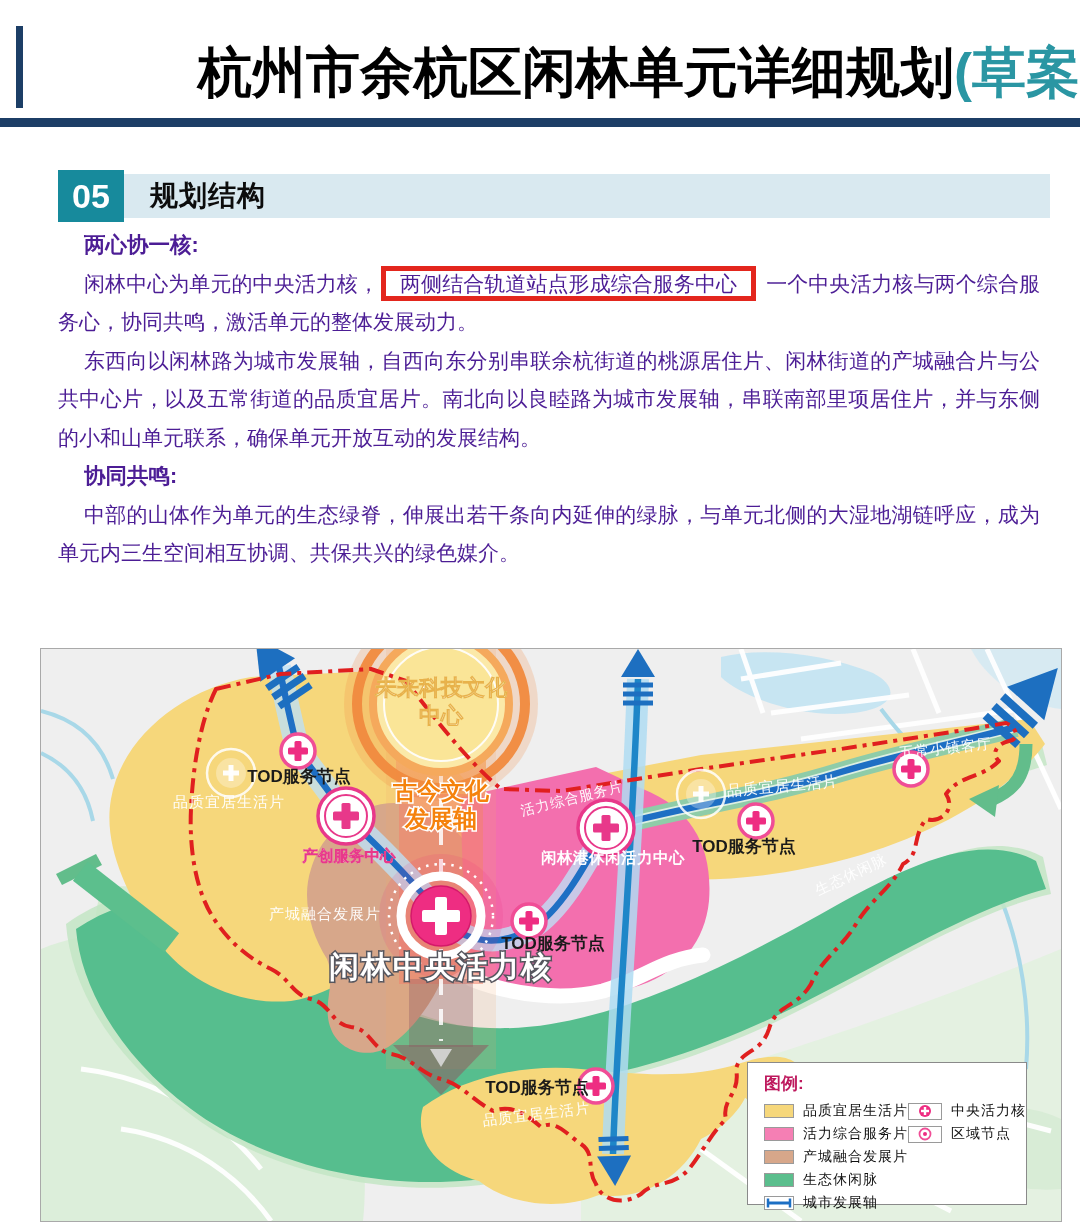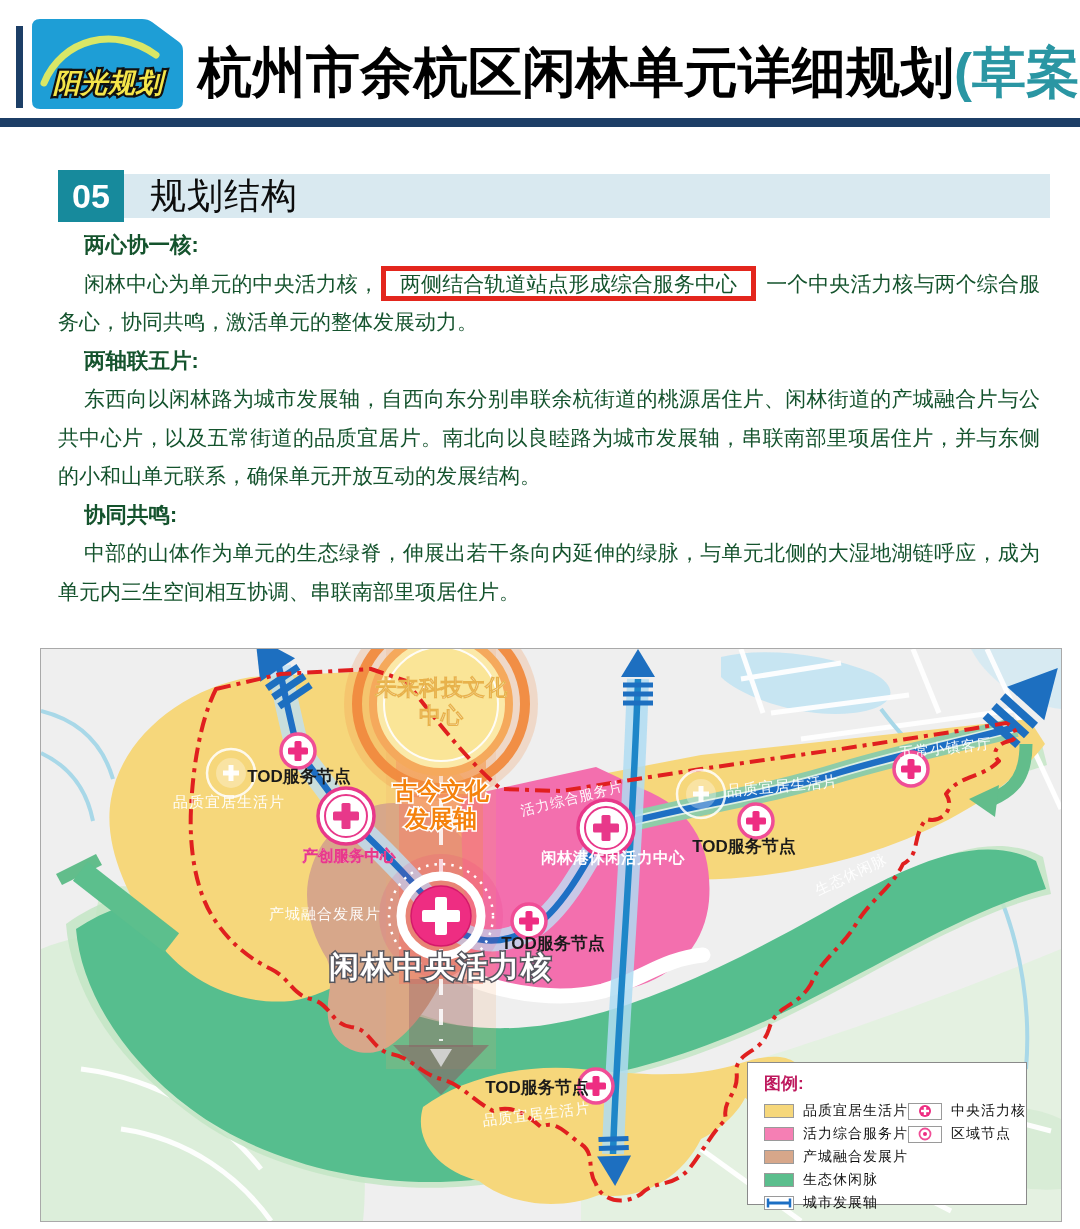--- a/index.html
+++ b/index.html
@@ -14,24 +14,24 @@
   .main-title { left:198px; top:34px; font-size:54px; font-weight:bold; color:#000;
     letter-spacing:0px; white-space:nowrap; line-height:76px;}
   .main-title .draft { color:#2A96A3; }
   .top-rule { left:0; top:118px; width:1080px; height:9px; background:#1C3E66; }
 
   
   .sec-num { left:58px; top:170px; width:66px; height:52px; background:#178A9C; color:#fff;
     font-size:34px; font-weight:bold; display:flex; align-items:center; justify-content:center; }
   .sec-bar { left:124px; top:174px; width:926px; height:44px; background:#D9E9F0;
     display:flex; align-items:center; padding-left:26px; }
-  .sec-bar span { font-size:36px; font-weight:normal; color:#0c0c0c; letter-spacing:1px; }
-
-  
-  .content { left:58px; top:226px; width:982px; color:#14532d; font-size:21px; line-height:38.5px; }
+  .sec-bar span { font-size:28px; font-weight:bold; color:#0c0c0c; letter-spacing:1px; }
+
+  
+  .content { left:58px; top:226px; width:982px; color:#4c1d95; font-size:21px; line-height:38.5px; }
   .content h3 { font-size:21.5px; font-weight:bold; text-indent:26px; margin:0; line-height:38.5px; }
   .content p  { text-indent:26px; margin:0; text-align:justify; }
   .boxed { border:5px solid #E3261D; padding:1px 14px; margin:0 10px 0 2px;
     display:inline; box-decoration-break:clone; }
 
   
   .map-wrap { left:40px; top:648px; width:1022px; height:574px; border:1px solid #A9A9A9;
     background:#EFEFEF; }
   .map-wrap svg { display:block; }
 
@@ -48,45 +48,36 @@
     display:flex; align-items:center; justify-content:center; flex:none; }
   .lrow .ltext { font-size:14px; color:#111; letter-spacing:1px; white-space:nowrap; }
 </style>
 </head>
 <body>
 
 <div id="page">
 
   <div class="abs side-bar"></div>
 
-  <div class="abs logo-wrap">
-    <svg width="156" height="94" viewBox="0 0 156 94">
-      <path d="M10,2 H112 Q118,2 122,5 L149,25 Q153,28 153,34 V84 Q153,92 145,92 H10 Q2,92 2,84 V10 Q2,2 10,2 Z" fill="#1E9ED6"></path>
-      <path d="M14,66 C32,22 84,8 126,38" fill="none" stroke="#D9E766" stroke-width="7" stroke-linecap="round"></path>
-      <circle cx="130" cy="62" r="6.5" fill="#F0E03C"></circle>
-      <text x="78" y="75" text-anchor="middle" font-size="27" font-weight="bold" font-style="italic" fill="#F5E64A" stroke="#111" stroke-width="4.5" paint-order="stroke" letter-spacing="0.5">阳光规划</text>
-    </svg>
-  </div>
 
   <div class="abs main-title"><span>杭州市余杭区闲林单元详细规划</span><span class="draft">(草案)</span></div>
 
   <div class="abs top-rule"></div>
 
   <div class="abs sec-num">05</div>
   <div class="abs sec-bar">
     <span>规划结构</span>
   </div>
 
   <div class="abs content">
     <h3>两心协一核:</h3>
     <p><span>闲林中心为单元的中央活力核，</span><span class="boxed">两侧结合轨道站点形成综合服务中心</span><span>一个中央活力核与两个综合服务心，协同共鸣，激活单元的整体发展动力。</span></p>
-    <h3>两轴联五片:</h3>
     <p>东西向以闲林路为城市发展轴，自西向东分别串联余杭街道的桃源居住片、闲林街道的产城融合片与公共中心片，以及五常街道的品质宜居片。南北向以良睦路为城市发展轴，串联南部里项居住片，并与东侧的小和山单元联系，确保单元开放互动的发展结构。</p>
     <h3>协同共鸣:</h3>
-    <p>中部的山体作为单元的生态绿脊，伸展出若干条向内延伸的绿脉，与单元北侧的大湿地湖链呼应，成为单元内三生空间相互协调、串联南部里项居住片。</p>
+    <p>中部的山体作为单元的生态绿脊，伸展出若干条向内延伸的绿脉，与单元北侧的大湿地湖链呼应，成为单元内三生空间相互协调、共保共兴的绿色媒介。</p>
   </div>
 
   <div class="abs map-wrap">
     <svg width="1020" height="572" viewBox="0 0 1020 572">
       <defs>
         <linearGradient id="gradAxis" x1="0" y1="0" x2="0" y2="1">
           <stop offset="0" stop-color="#F8D98E"></stop>
             <stop offset="1" stop-color="#F4A36B"></stop>
         </linearGradient>
       </defs>

